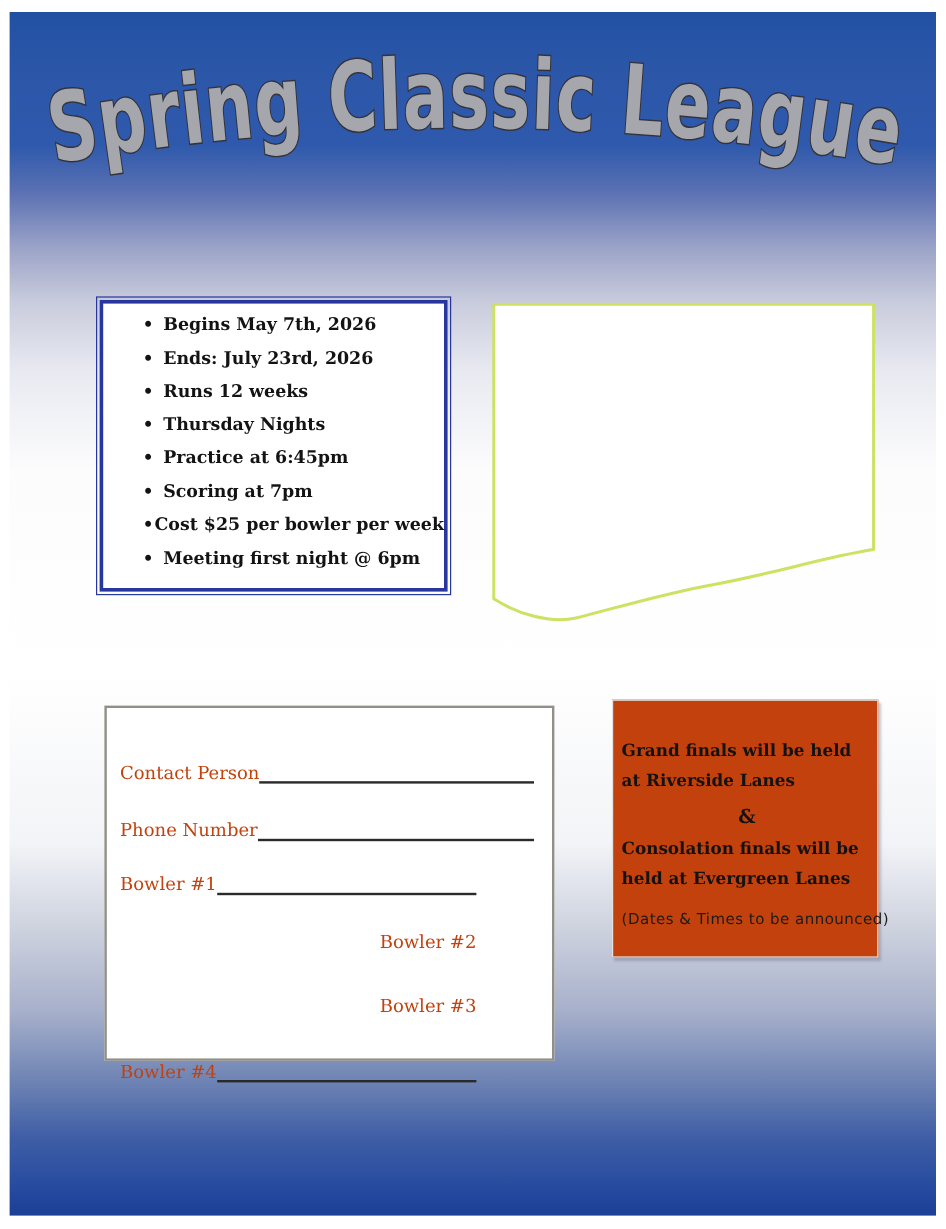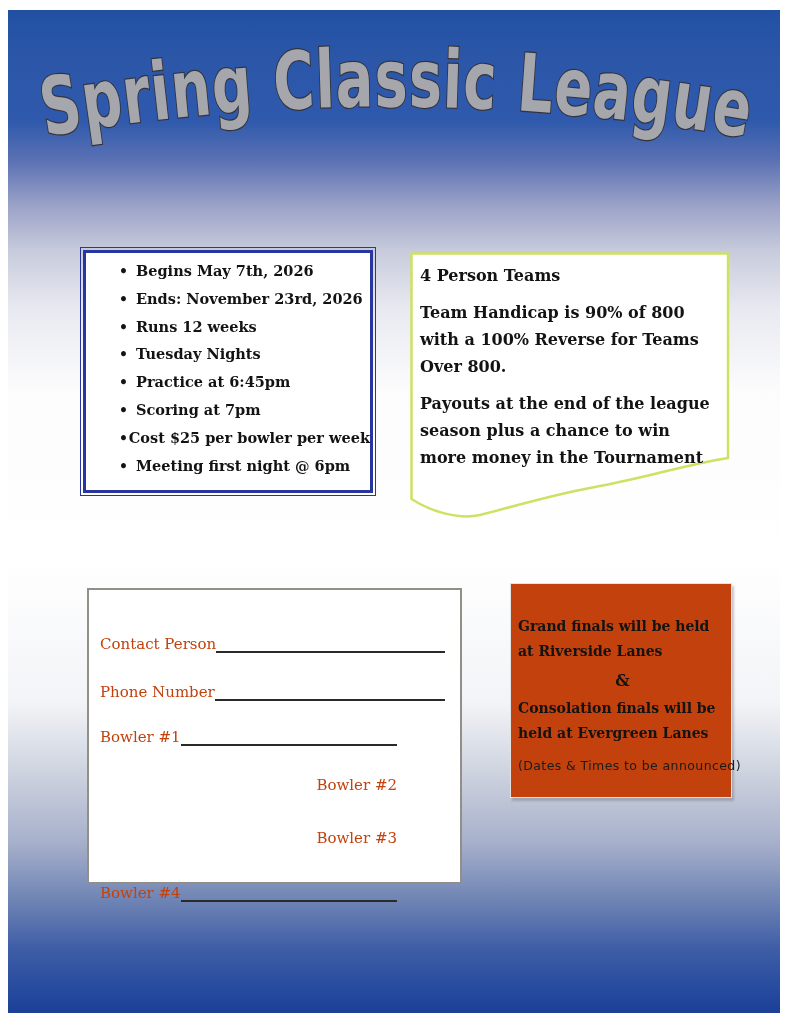--- a/index.html
+++ b/index.html
@@ -109,42 +109,33 @@
     <defs>
       <path id="title-arc" d="M 45 136 Q 394 76 748 138" fill="none"></path>
     </defs>
     <text font-size="80" letter-spacing="1">
       <textPath href="#title-arc" xlink:href="#title-arc" startOffset="0" textLength="706" lengthAdjust="spacingAndGlyphs">Spring Classic League</textPath>
     </text>
   </svg>
 
   <div class="details-box">
     <div class="bullet-row"><span class="dot">•</span><span>Begins May 7th, 2026</span></div>
-    <div class="bullet-row"><span class="dot">•</span><span>Ends: November 23rd, 2026</span></div>
+    <div class="bullet-row"><span class="dot">•</span><span>Ends: July 23rd, 2026</span></div>
     <div class="bullet-row"><span class="dot">•</span><span>Runs 12 weeks</span></div>
-    <div class="bullet-row"><span class="dot">•</span><span>Tuesday Nights</span></div>
+    <div class="bullet-row"><span class="dot">•</span><span>Thursday Nights</span></div>
     <div class="bullet-row"><span class="dot">•</span><span>Practice at 6:45pm</span></div>
     <div class="bullet-row"><span class="dot">•</span><span>Scoring at 7pm</span></div>
     <div class="bullet-row"><span class="dot">•</span><span>Cost $25 per bowler per week</span></div>
     <div class="bullet-row"><span class="dot">•</span><span>Meeting first night @ 6pm</span></div>
   </div>
 
   <div class="teams-box">
     <svg width="320" height="285" viewBox="0 0 320 285" aria-hidden="true">
       <path d="M1.5,1.5 H318 V206 C 278,212 235,226 185,235 C 145,242 98,256 70,263 C 48,268 20,259 1.5,247 Z" fill="#ffffff" stroke="#cde162" stroke-width="2.5" stroke-linejoin="round"></path>
     </svg>
-    <div class="teams-text">
-      <p class="heading">4 Person Teams</p>
-      <p>Team Handicap is 90% of 800
-with a 100% Reverse for Teams
-Over 800.</p>
-      <p>Payouts at the end of the league
-season plus a chance to win
-more money in the Tournament</p>
-    </div>
   </div>
 
   <div class="form-box">
     <div class="form-row"><span>Contact Person</span><span class="fill-line"></span></div>
     <div class="form-row"><span>Phone Number</span><span class="fill-line"></span></div>
     <div class="form-row short"><span>Bowler #1</span><span class="fill-line"></span></div>
     <div class="form-row short"><span>Bowler #2</span><span class="fill-line"></span></div>
     <div class="form-row short"><span>Bowler #3</span><span class="fill-line"></span></div>
     <div class="form-row short"><span>Bowler #4</span><span class="fill-line"></span></div>
   </div>

